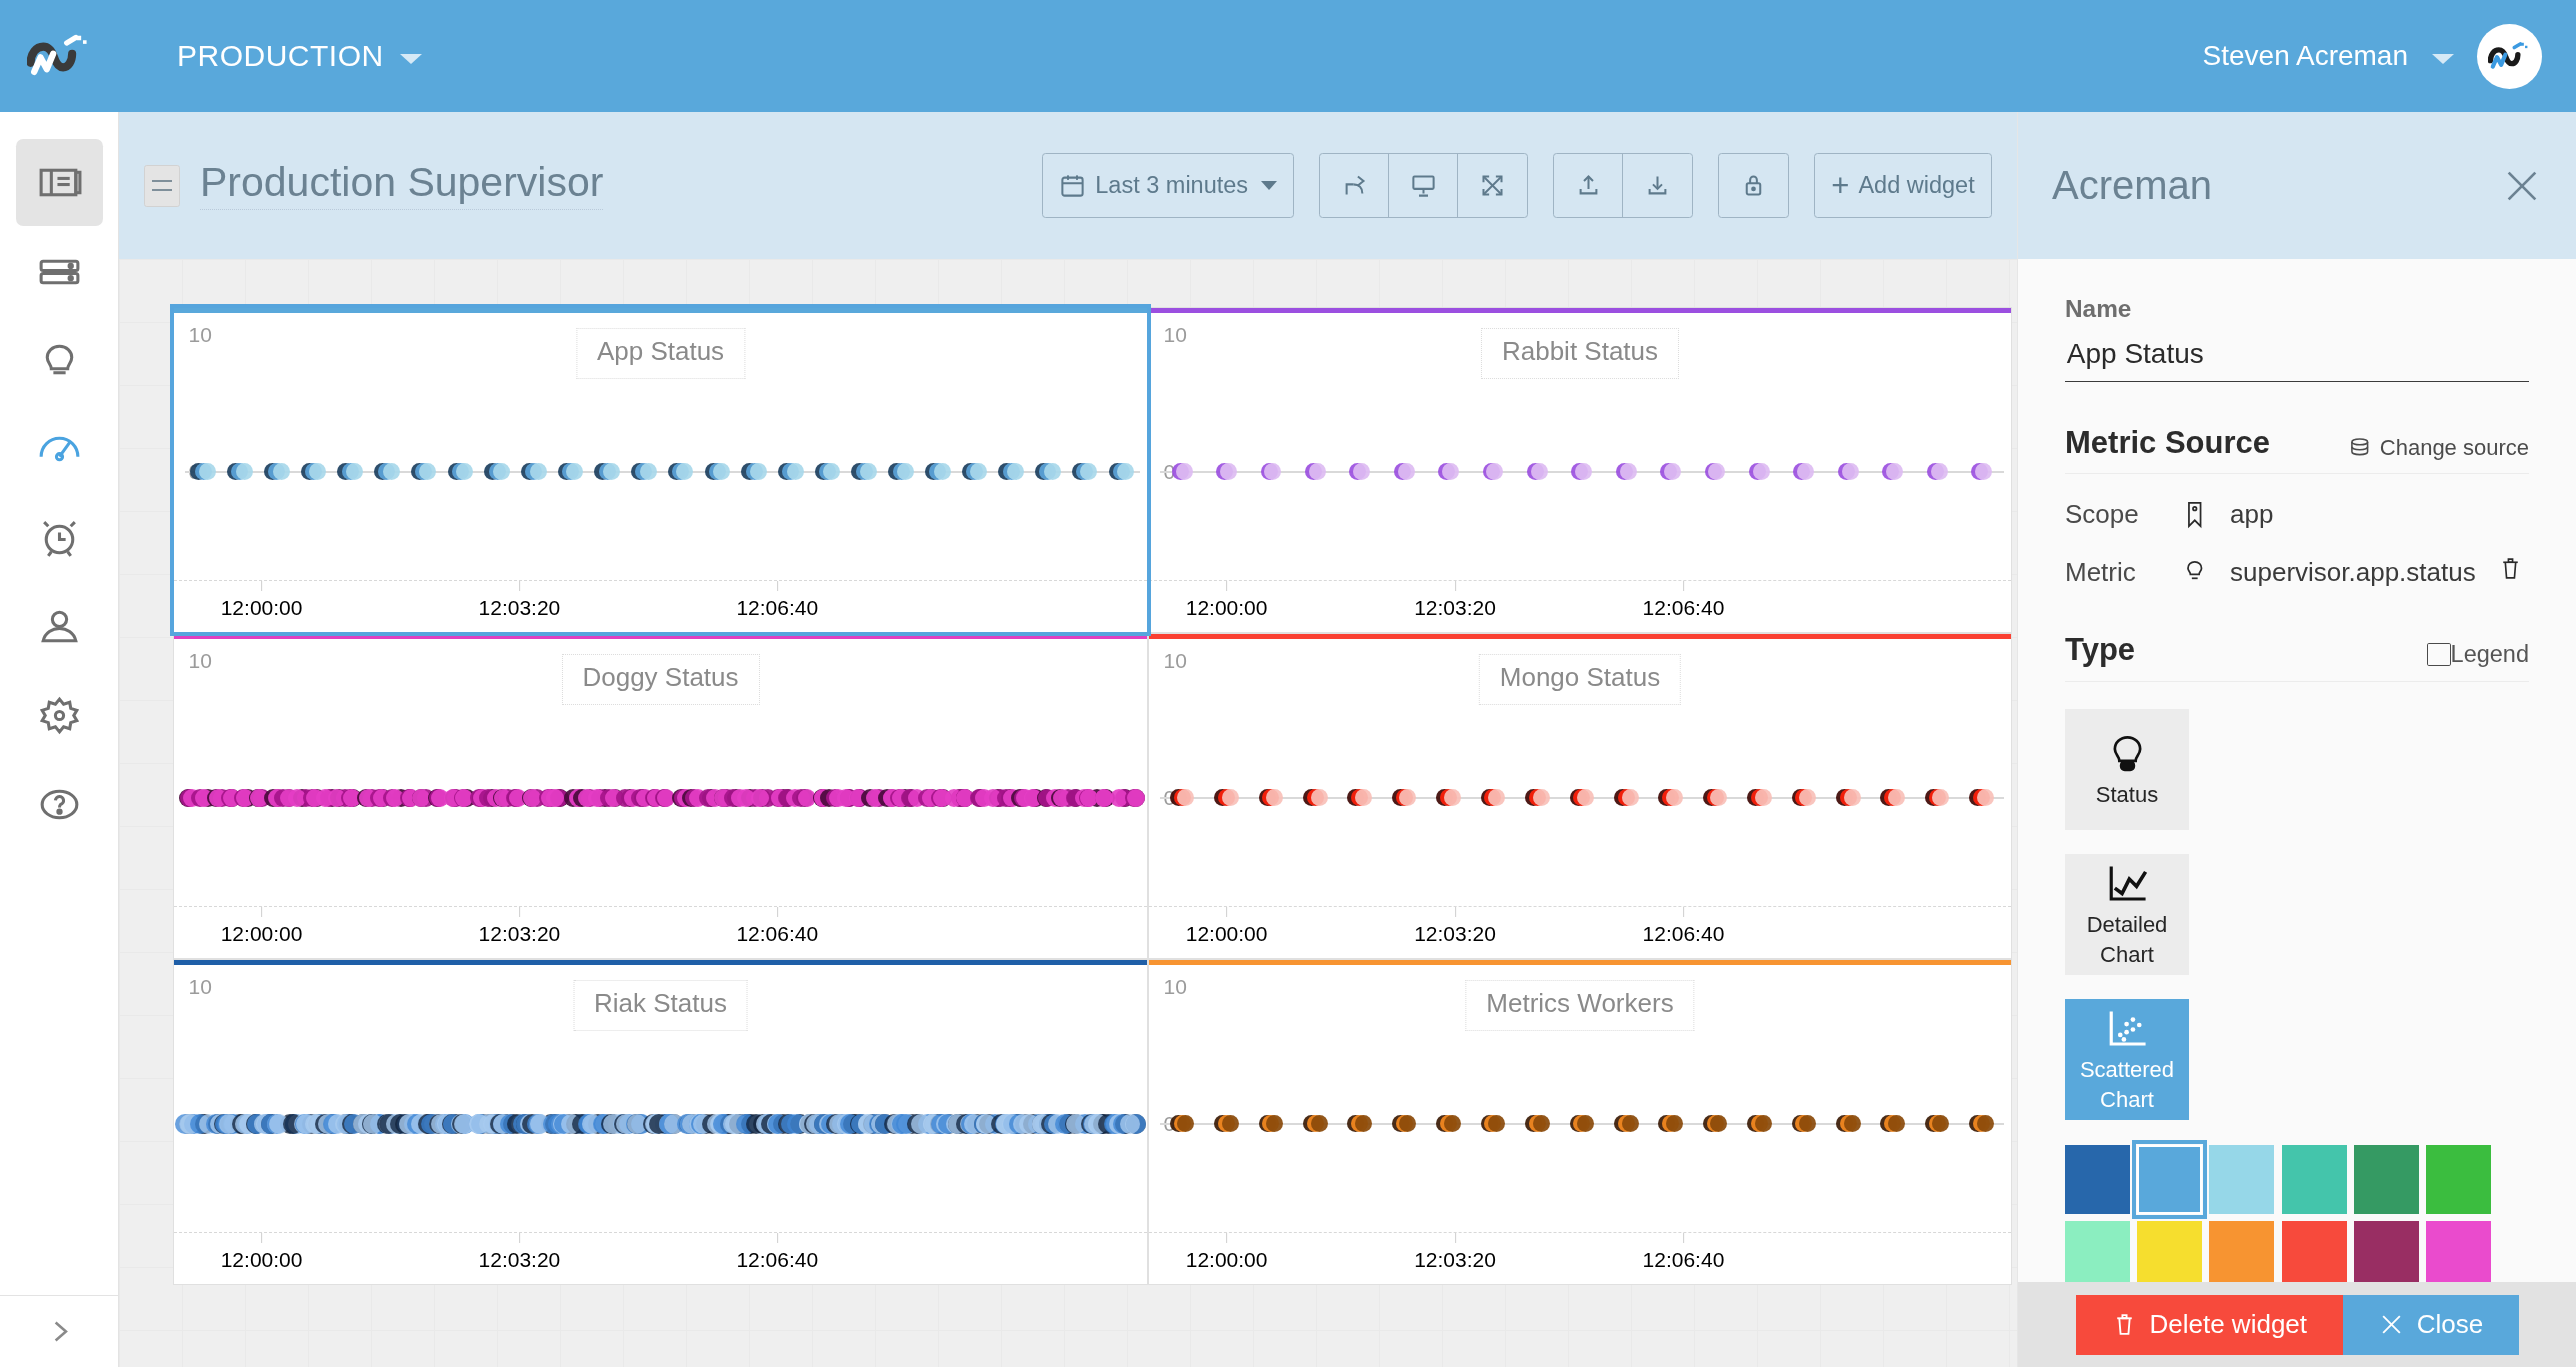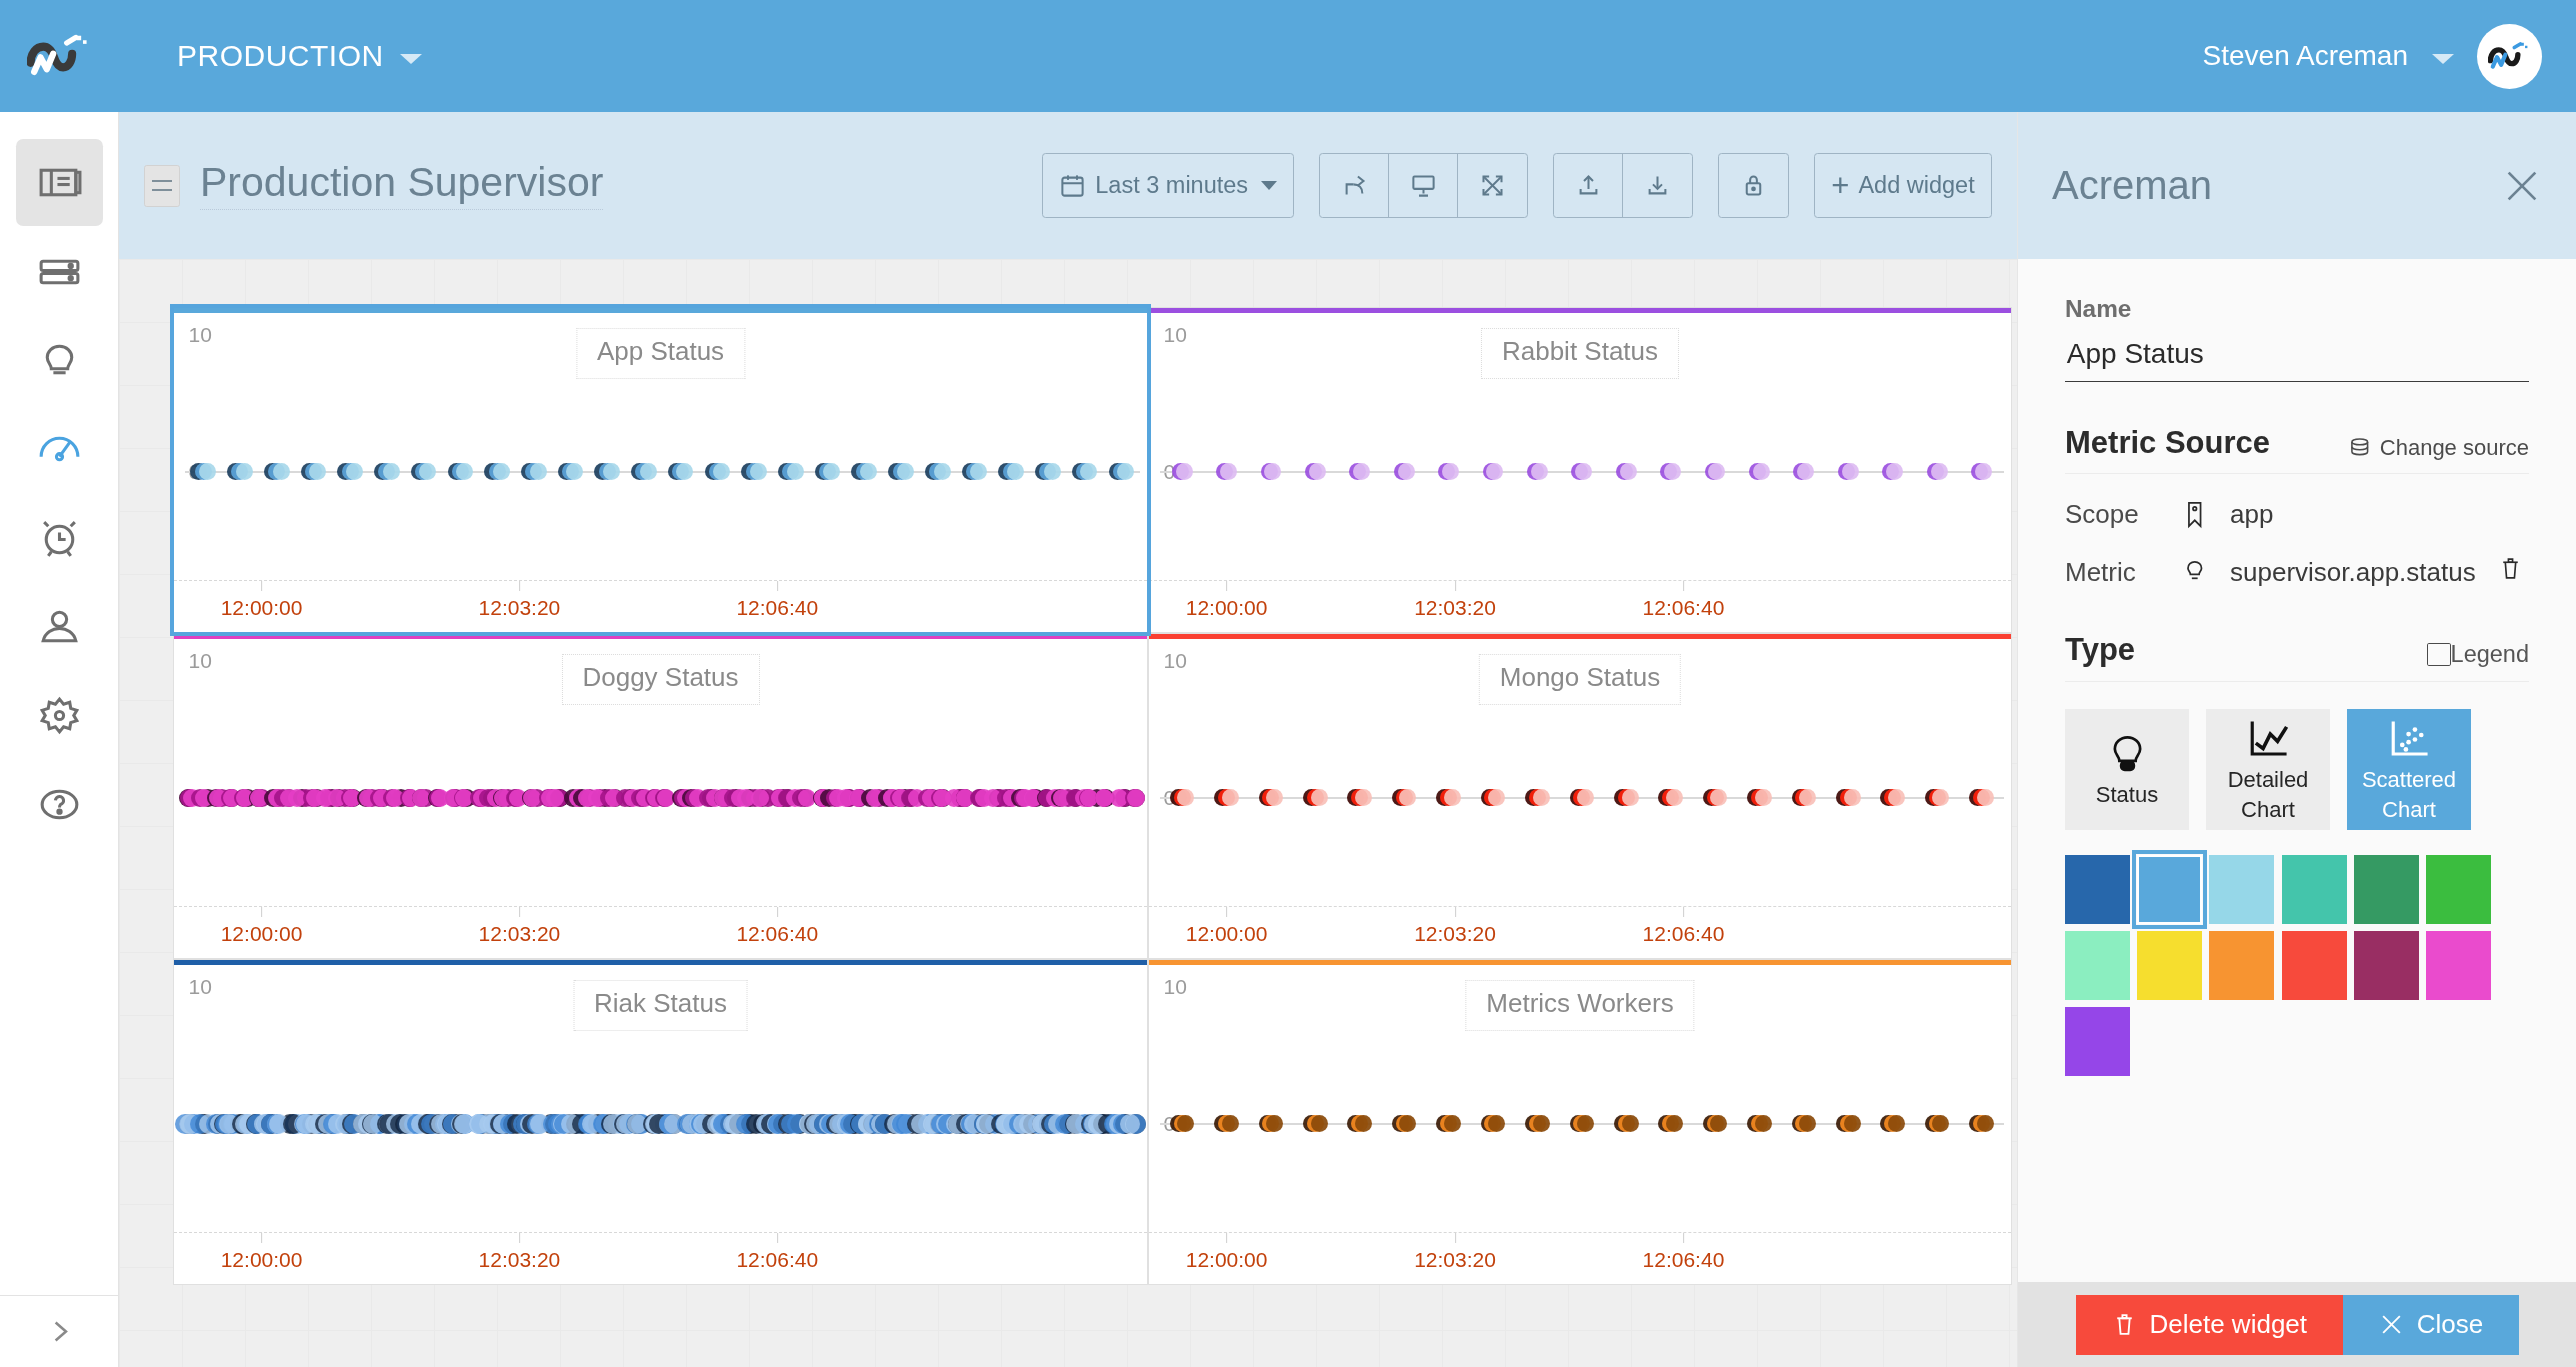--- a/index.html
+++ b/index.html
@@ -127,21 +127,21 @@
   .baseline {
     position: absolute; left: 0; right: 0; top: 154px; height: 1.8px; background: #d9d9d9;
   }
   .dot { position: absolute; border-radius: 50%; }
   .xaxis {
     position: absolute; left: 0; right: 0; bottom: 0; height: 52px;
     border-top: 0.9px dashed #d8d8d8;
   }
   .xtick {
     position: absolute; top: 14.5px; transform: translateX(-50%);
-    font-size: 21px; color: #c2410c; white-space: nowrap;
+    font-size: 21px; color: #000000; white-space: nowrap;
   }
   .xtick::before {
     content: ""; position: absolute; left: 50%; top: -14.5px;
     width: 0.9px; height: 10px; background: #cfcfcf;
   }
 
   
   .panel {
     position: absolute; right: 0; top: 112px; width: 559px; height: 1255px;
     background: #fafafa; border-left: 0.9px solid #e6e6e6;
@@ -177,21 +177,21 @@
   .kv-icon svg { width: 23.5px; height: 29px; }
   .kv-val { flex: 1; }
   .kv-trash { width: 31px; }
   .kv-trash svg { width: 25px; height: 27px; }
   .legend-box {
     display: flex; align-items: center; font-size: 23.5px; color: #555;
   }
   .legend-box .cb {
     width: 23.5px; height: 23.5px; border: 1.8px solid #4a4a4a; border-radius: 1.8px;
   }
-  .type-row { display: flex; gap: 17px; margin-top: 27px; }
+  .type-row { display: flex; gap: 24px; margin-top: 27px; flex-direction: column; }
   .type-card {
     width: 124px; height: 121px; background: #ececec;
     display: flex; flex-direction: column; align-items: center; justify-content: center;
     gap: 5.4px; font-size: 22px; color: #262626; line-height: 1.12; text-align: center;
   }
   .type-card.sel { background: #59a8db; color: #ffffff; }
   .type-card svg { width: 51px; height: 47px; }
   .sw-grid { display: flex; flex-wrap: wrap; gap: 7.2px; margin-top: 25px; width: 100%; }
   .sw {
     width: 65px; height: 69px;

